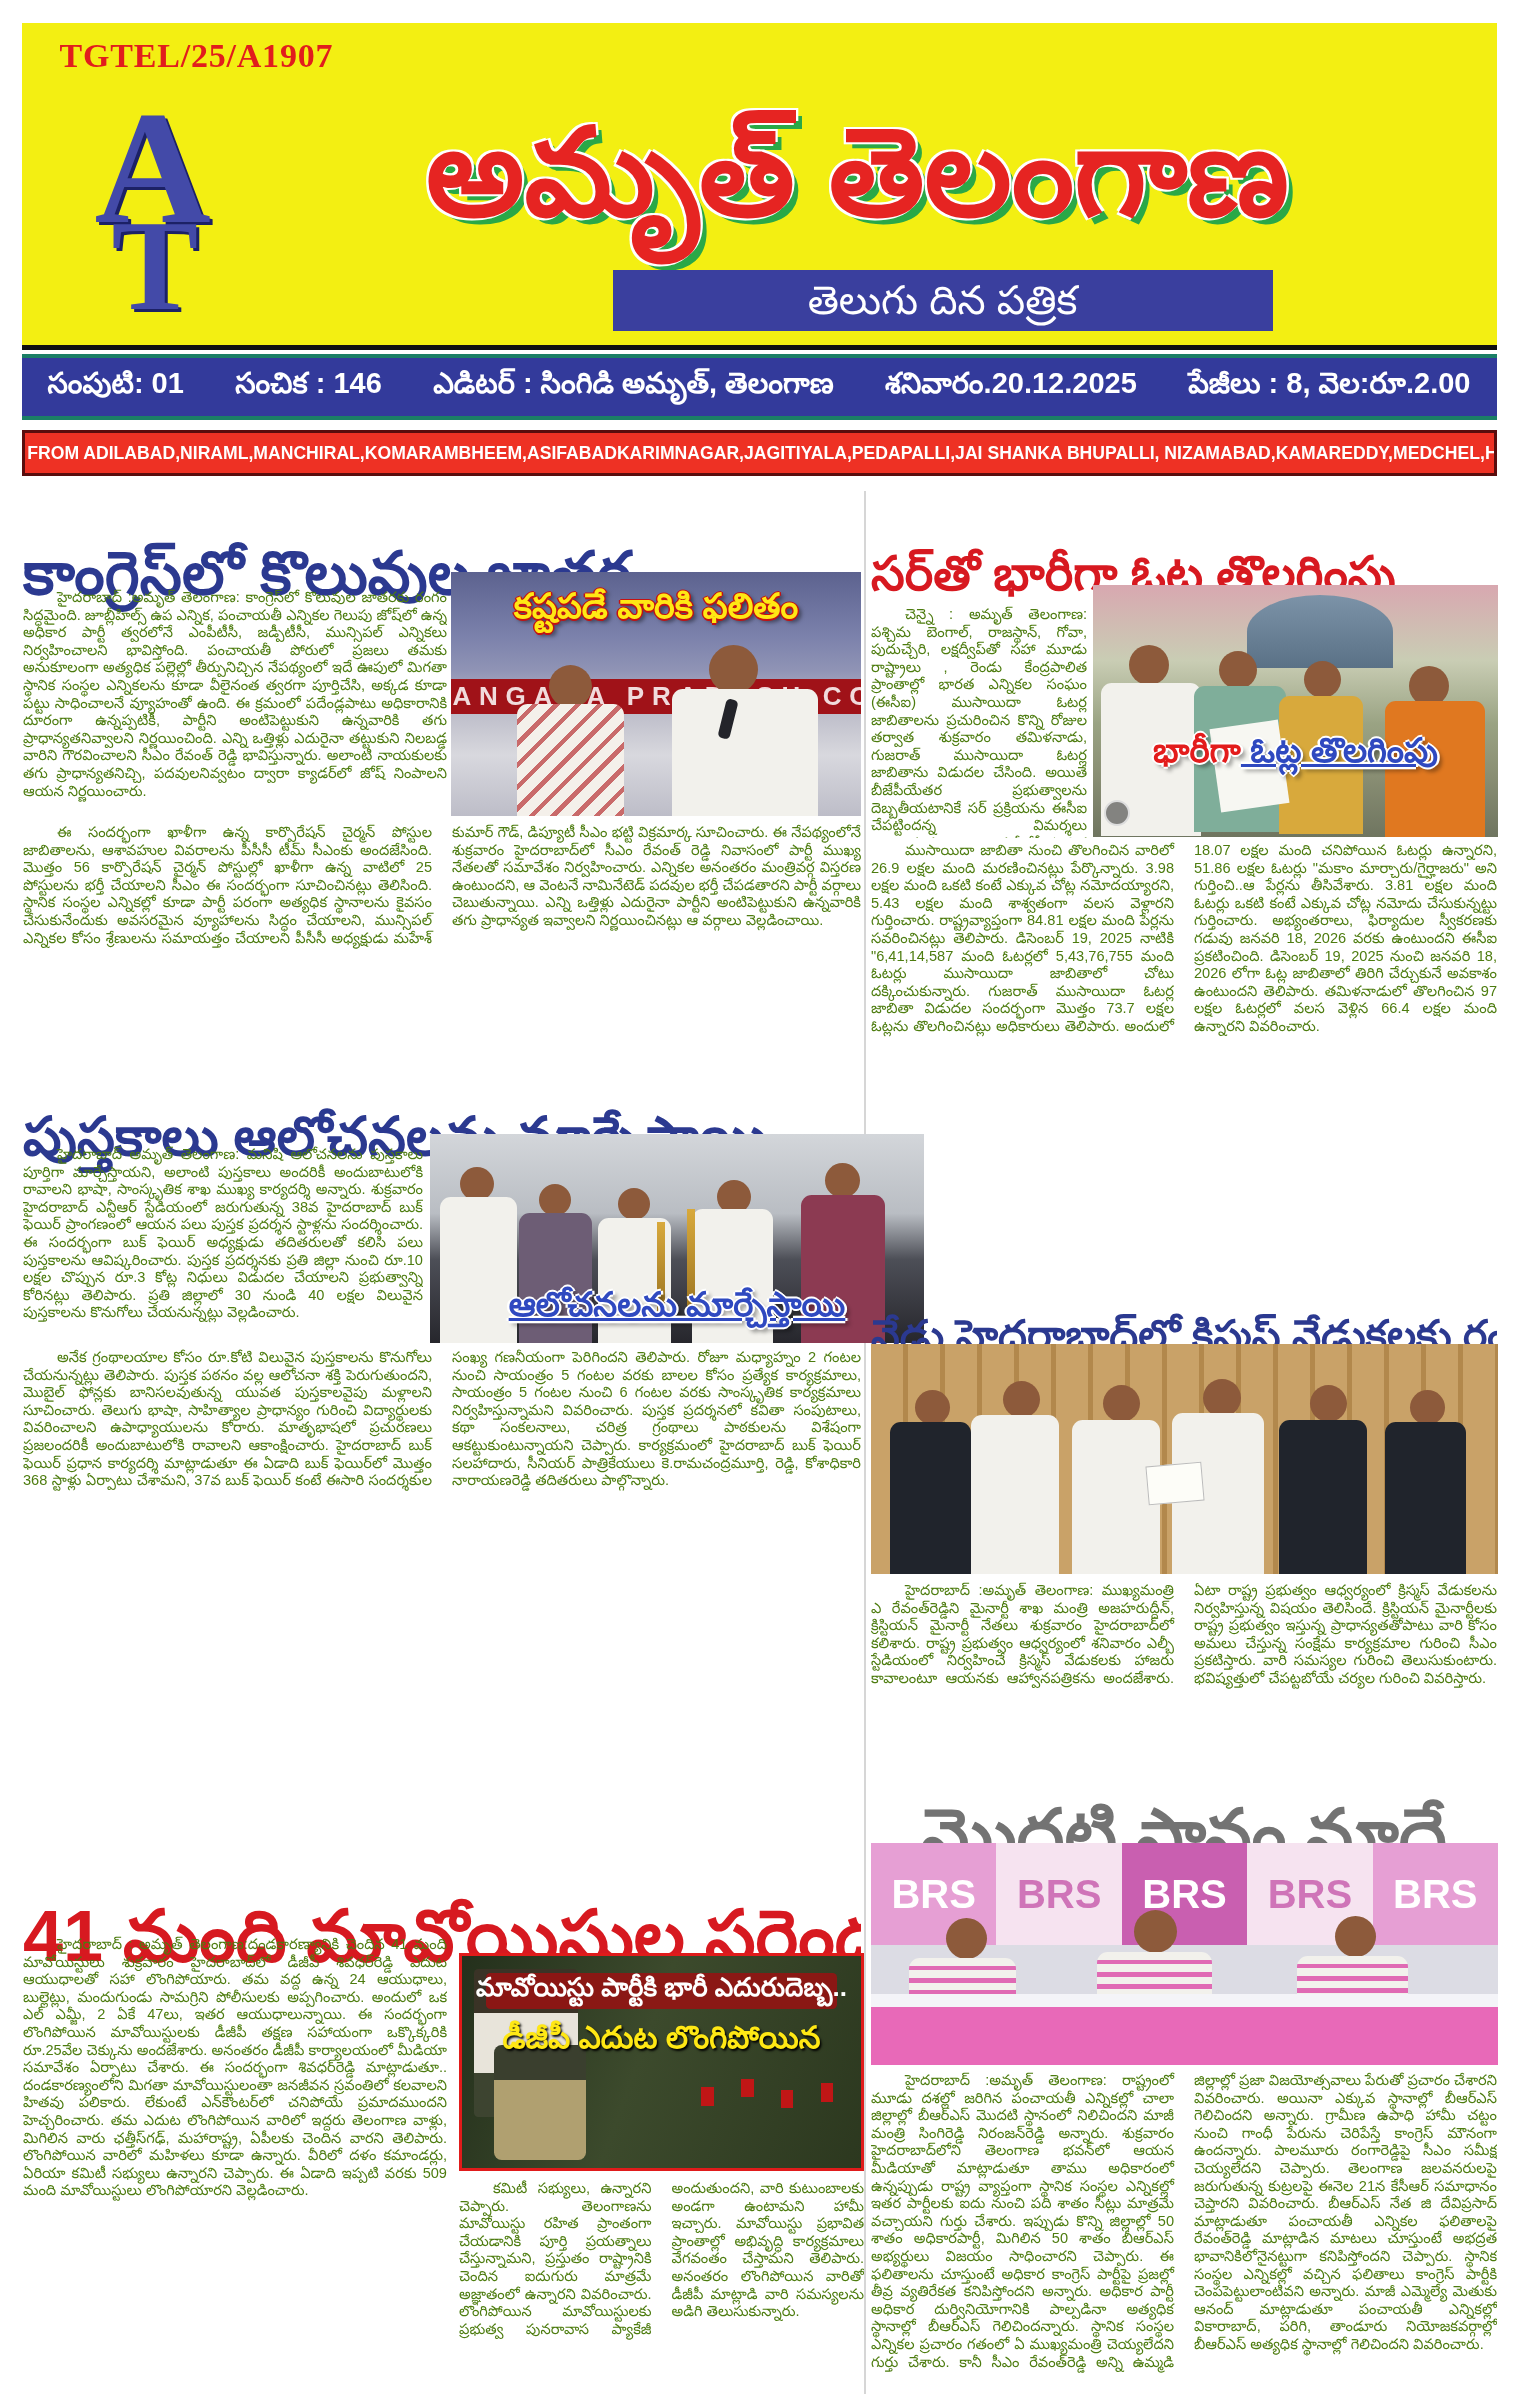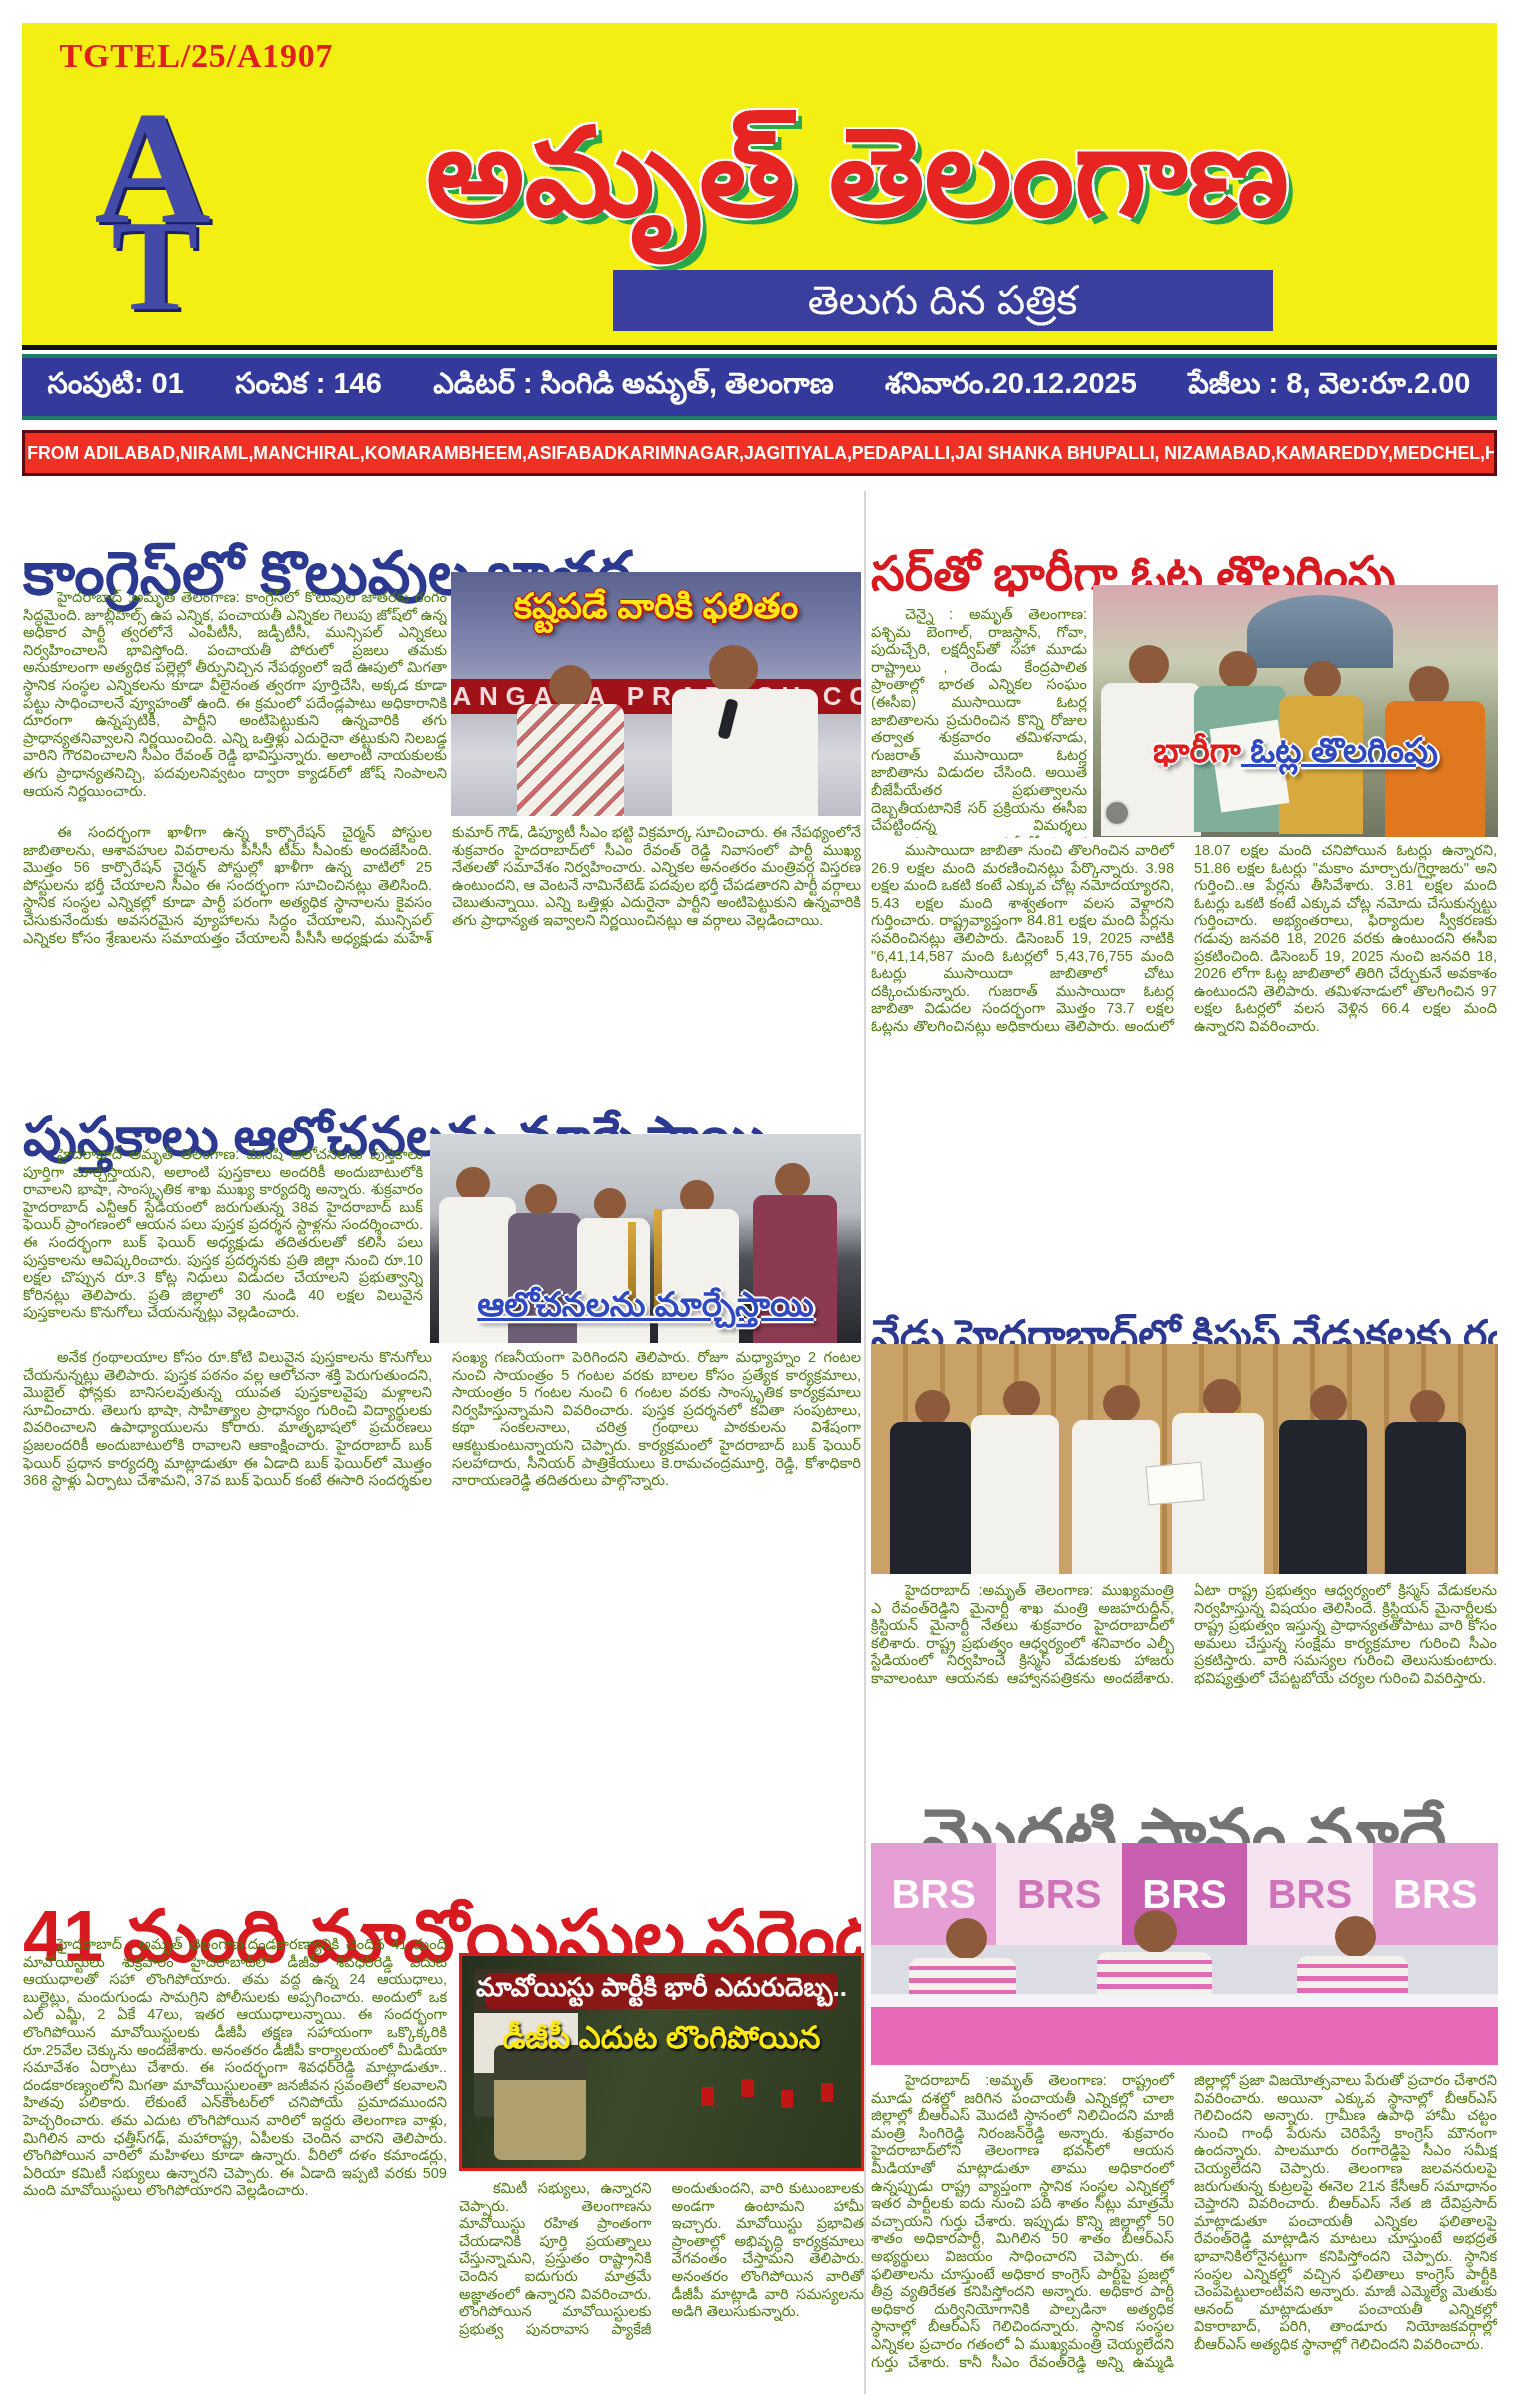--- a/index.html
+++ b/index.html
@@ -164,21 +164,21 @@
     <div class="lens-icon"></div>
     <div class="cap cap-blueoutline" style="top:58%;"><span class="cap-word-red">భారీగా</span><span class="cap-word-blue"> ఓట్ల తొలగింపు</span></div>
   </div>
 
   <div class="btxt cols2" style="left:871px;top:842px;width:626px;height:414px;">ముసాయిదా జాబితా నుంచి తొలగించిన వారిలో 26.9 లక్షల మంది మరణించినట్లు పేర్కొన్నారు. 3.98 లక్షల మంది ఒకటి కంటే ఎక్కువ చోట్ల నమోదయ్యారని, 5.43 లక్షల మంది శాశ్వతంగా వలస వెళ్లారని గుర్తించారు. రాష్ట్రవ్యాప్తంగా 84.81 లక్షల మంది పేర్లను సవరించినట్లు తెలిపారు. డిసెంబర్ 19, 2025 నాటికి "6,41,14,587 మంది ఓటర్లలో 5,43,76,755 మంది ఓటర్లు ముసాయిదా జాబితాలో చోటు దక్కించుకున్నారు. గుజరాత్ ముసాయిదా ఓటర్ల జాబితా విడుదల సందర్భంగా మొత్తం 73.7 లక్షల ఓట్లను తొలగించినట్లు అధికారులు తెలిపారు. అందులో 18.07 లక్షల మంది చనిపోయిన ఓటర్లు ఉన్నారని, 51.86 లక్షల ఓటర్లు "మకాం మార్చారు/గైర్హాజరు" అని గుర్తించి..ఆ పేర్లను తీసివేశారు. 3.81 లక్షల మంది ఓటర్లు ఒకటి కంటే ఎక్కువ చోట్ల నమోదు చేసుకున్నట్టు గుర్తించారు. అభ్యంతరాలు, ఫిర్యాదుల స్వీకరణకు గడువు జనవరి 18, 2026 వరకు ఉంటుందని ఈసీఐ ప్రకటించింది. డిసెంబర్ 19, 2025 నుంచి జనవరి 18, 2026 లోగా ఓట్ల జాబితాలో తిరిగి చేర్చుకునే అవకాశం ఉంటుందని తెలిపారు. తమిళనాడులో తొలగించిన 97 లక్షల ఓటర్లలో వలస వెళ్లిన 66.4 లక్షల మంది ఉన్నారని వివరించారు.</div>
 
   <h1 class="hl hl-blue" style="left:23px;top:1060px;width:838px;height:80px;font-size:54px;line-height:80px;">పుస్తకాలు ఆలోచనలను మార్చేస్తాయి</h1>
 
   <div class="btxt" style="left:23px;top:1146px;width:400px;height:196px;">హైదరాబాద్ అమృత్ తెలంగాణ:  మనిషి ఆలోచనలను పుస్తకాలు పూర్తిగా మార్చేస్తాయని, అలాంటి పుస్తకాలు అందరికీ అందుబాటులోకి రావాలని భాషా, సాంస్కృతిక శాఖ ముఖ్య కార్యదర్శి అన్నారు. శుక్రవారం హైదరాబాద్ ఎన్టీఆర్ స్టేడియంలో జరుగుతున్న 38వ హైదరాబాద్ బుక్ ఫెయిర్ ప్రాంగణంలో ఆయన పలు పుస్తక ప్రదర్శన స్టాళ్లను సందర్శించారు. ఈ సందర్భంగా బుక్ ఫెయిర్ అధ్యక్షుడు తదితరులతో కలిసి పలు పుస్తకాలను ఆవిష్కరించారు. పుస్తక ప్రదర్శనకు ప్రతి జిల్లా నుంచి రూ.10 లక్షల చొప్పున రూ.3 కోట్ల నిధులు విడుదల చేయాలని ప్రభుత్వాన్ని కోరినట్లు తెలిపారు. ప్రతి జిల్లాలో 30 నుండి 40 లక్షల విలువైన పుస్తకాలను కొనుగోలు చేయనున్నట్లు వెల్లడించారు.</div>
 
-  <div class="photo ph-books" style="left:430px;top:1134px;width:431px;height:209px;">
+  <div class="photo ph-books" style="left:430px;top:1134px;width:494px;height:209px;">
     <div class="fig-head" style="left:6%;top:16%;width:34px;height:34px;"></div>
     <div class="fig-body whiteshirt" style="left:2%;top:30%;width:77px;height:146px;"></div>
     <div class="fig-head" style="left:22%;top:24%;width:32px;height:32px;"></div>
     <div class="fig-body" style="left:18%;top:38%;width:73px;height:130px;background:#6d5d75;"></div>
     <div class="fig-head" style="left:38%;top:26%;width:32px;height:32px;"></div>
     <div class="fig-body whiteshirt" style="left:34%;top:40%;width:73px;height:127px;"></div>
     <div class="fig-head" style="left:58%;top:22%;width:34px;height:34px;"></div>
     <div class="fig-body whiteshirt" style="left:53%;top:36%;width:81px;height:134px;"></div>
     <div class="fig-head" style="left:80%;top:14%;width:35px;height:35px;"></div>
     <div class="fig-body" style="left:75%;top:29%;width:84px;height:150px;background:#8c3a52;"></div>

